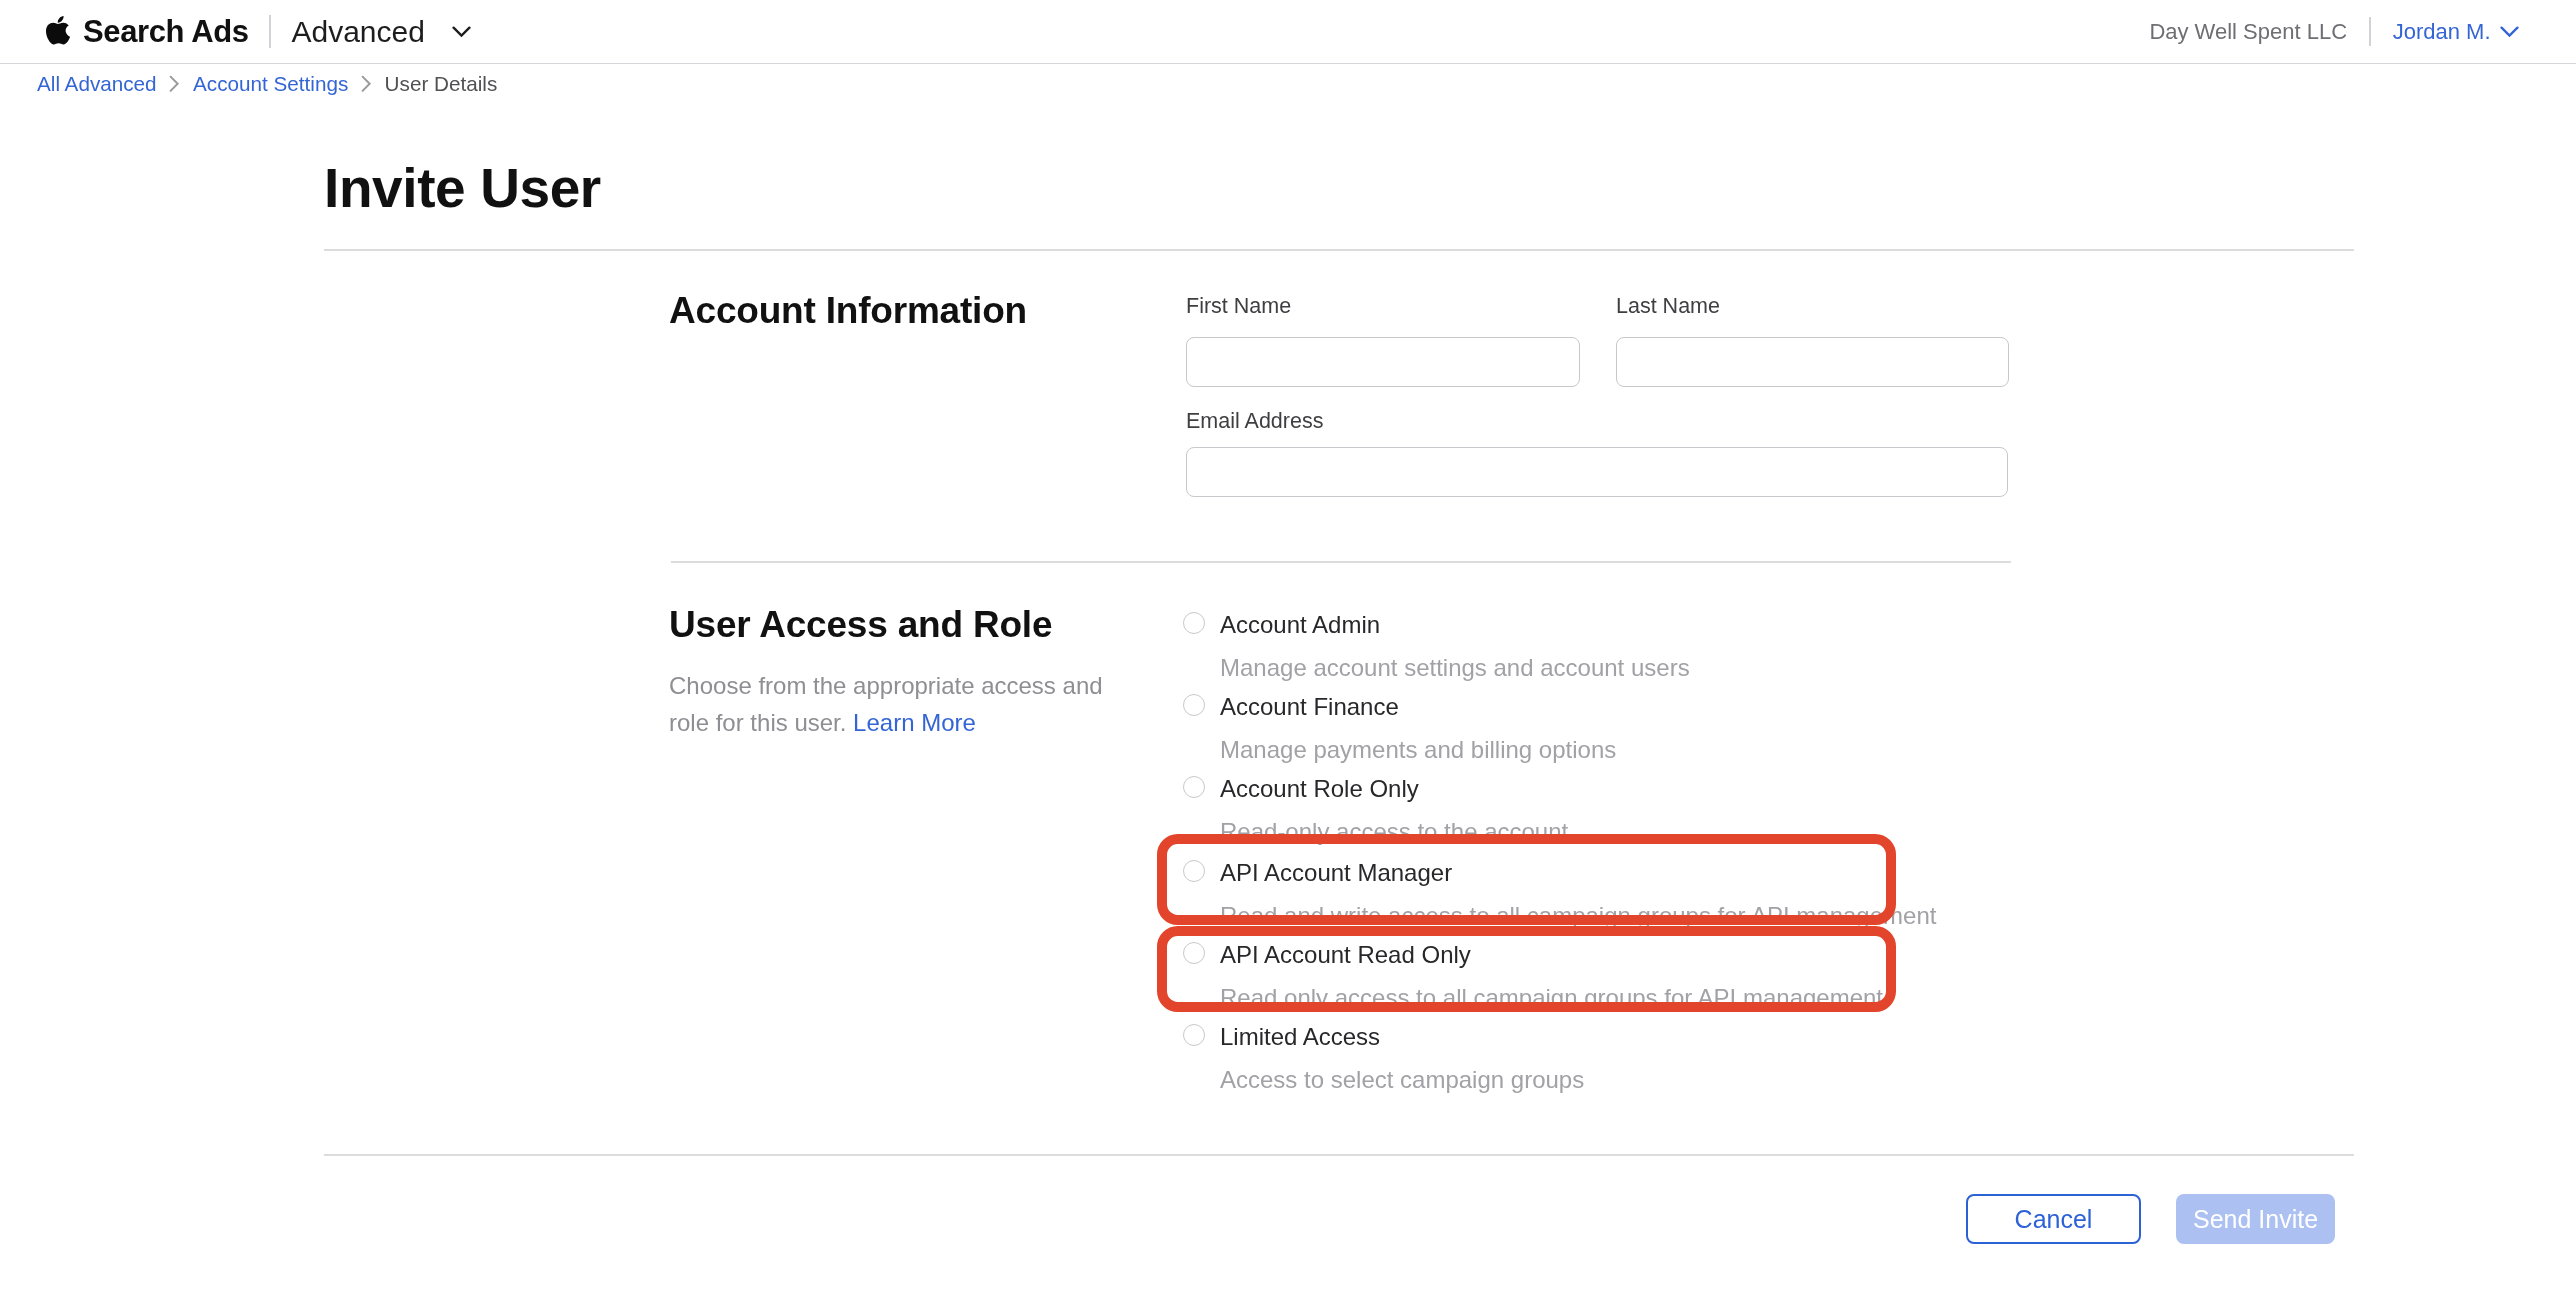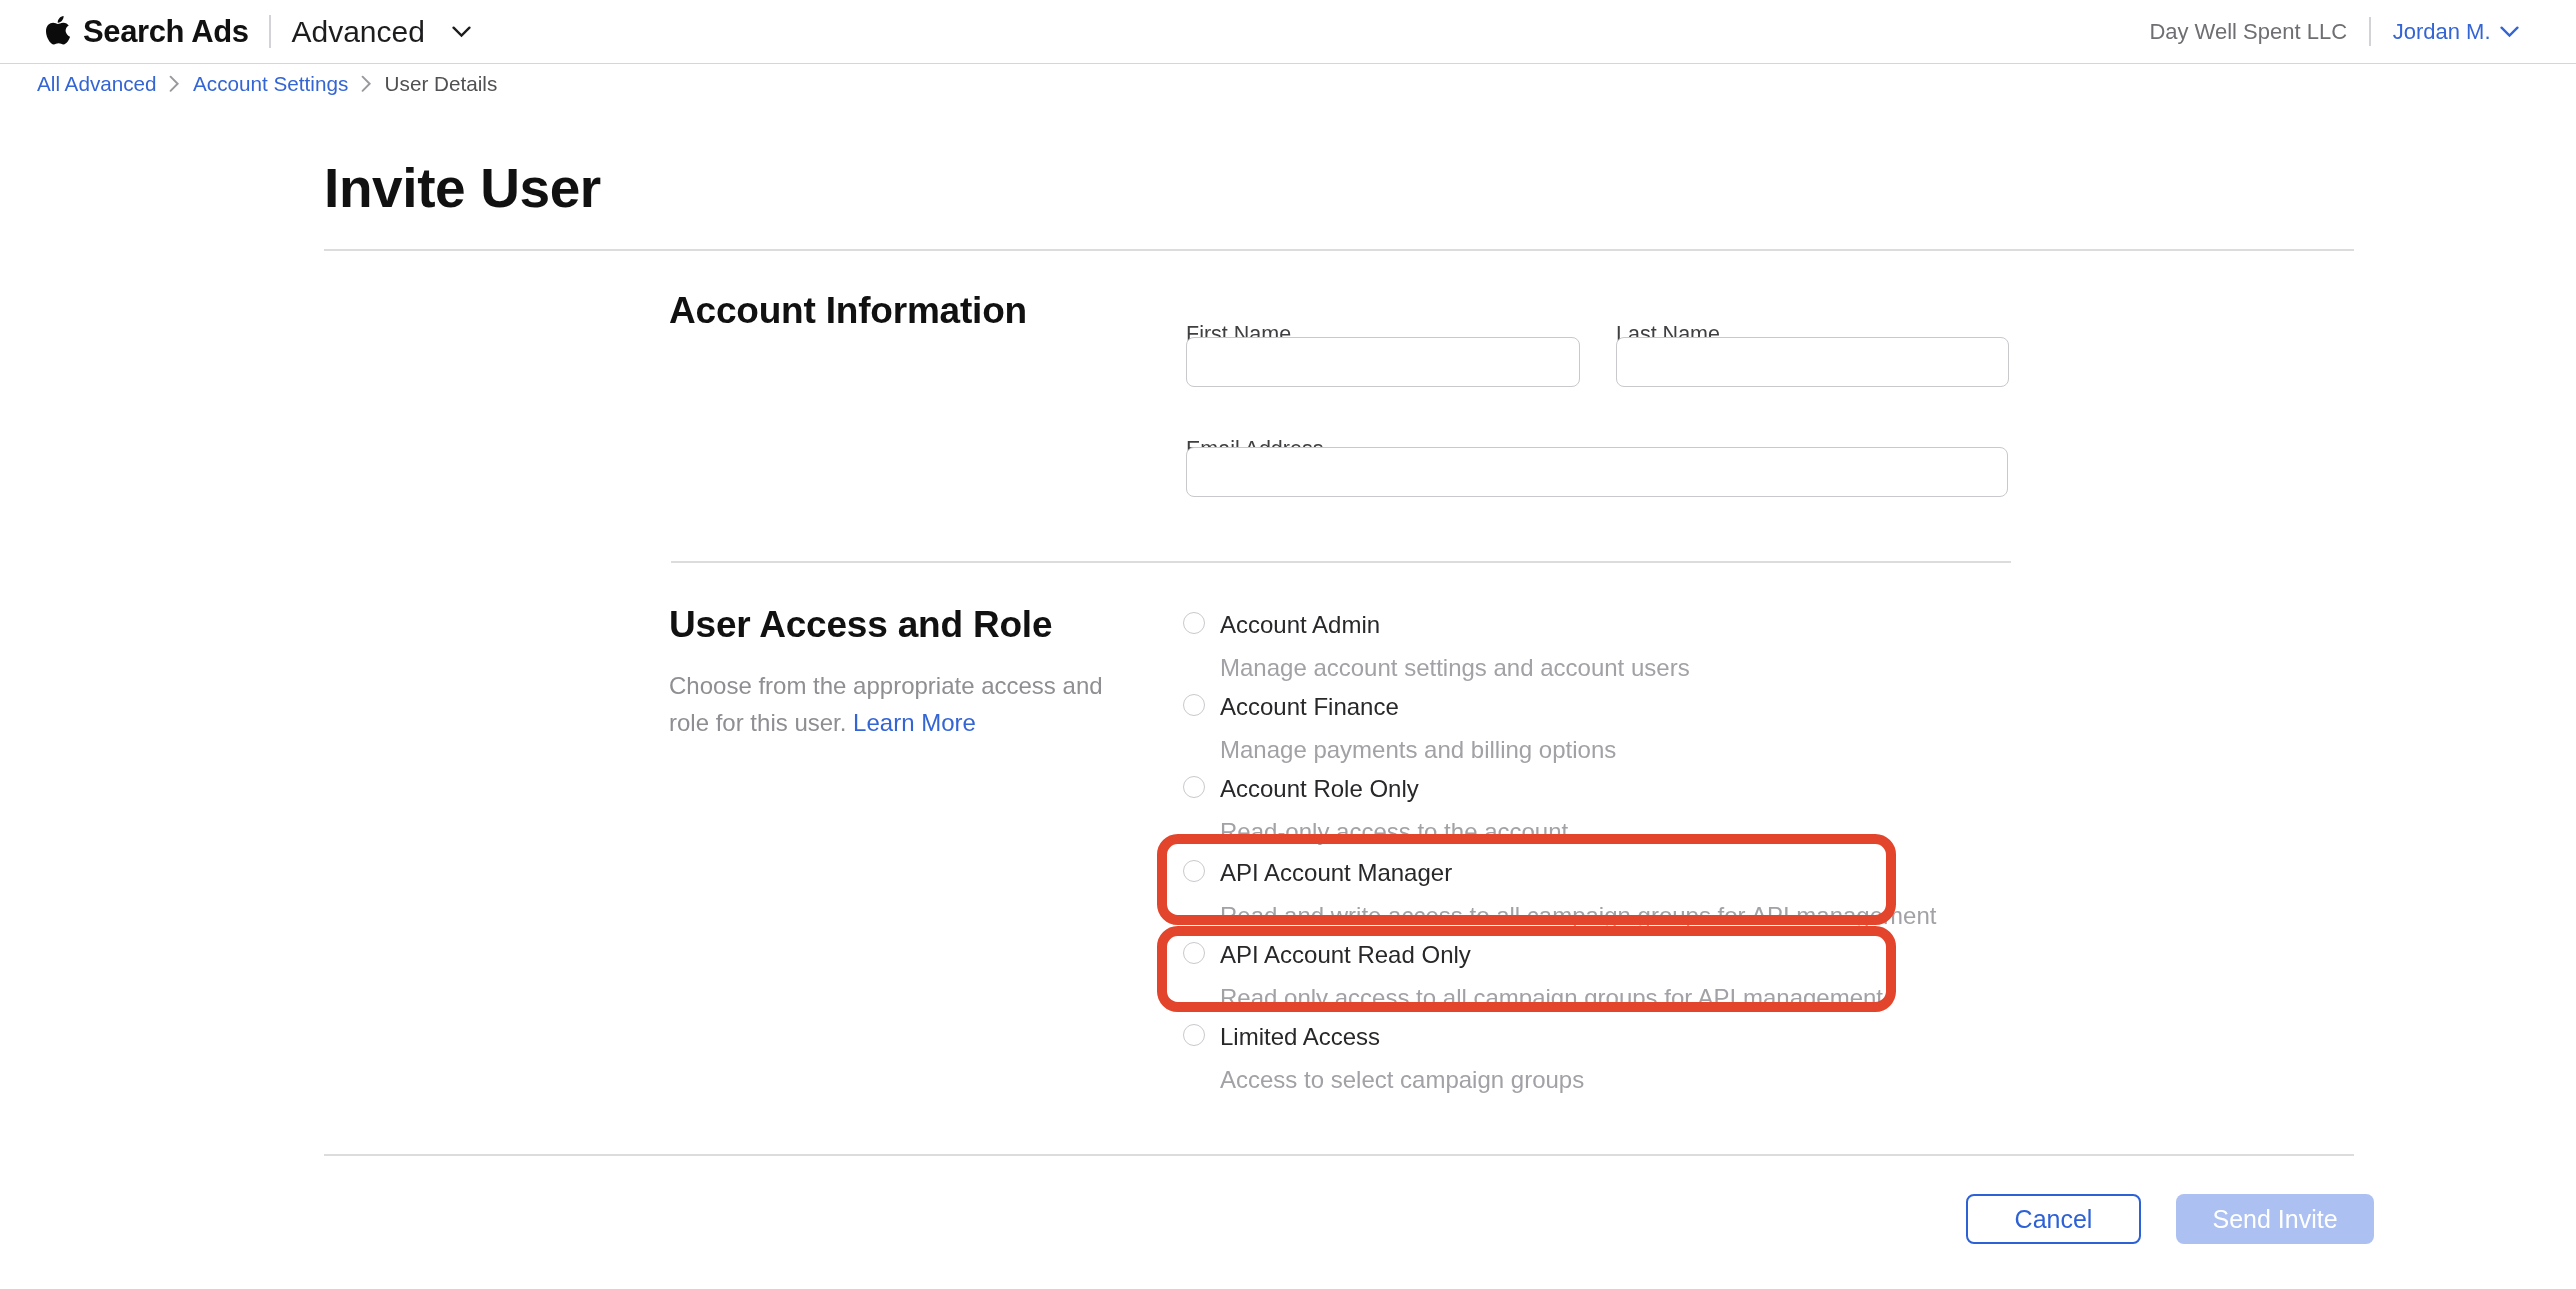--- a/index.html
+++ b/index.html
@@ -47,21 +47,21 @@
   .rule { position: absolute; height: 2.4px; background: #dcdcdf; }
   .rule-title  { left: 324px;  top: 249px;  width: 2030px; }
   .rule-mid    { left: 671px;  top: 561px;  width: 1340px; }
   .rule-bottom { left: 324px;  top: 1154px; width: 2030px; }
 
   
   .section-heading { position: absolute; left: 669px; font-size: 37px; font-weight: 700; color: #111; letter-spacing: -0.2px; }
   .h-account { top: 290px; }
   .h-access  { top: 604px; }
 
-  .field-label { position: absolute; font-size: 21.5px; color: #3f3f42; margin-top: 28px; }
+  .field-label { position: absolute; font-size: 21.5px; color: #3f3f42; }
   .lbl-first { left: 1186px; top: 294px; }
   .lbl-last  { left: 1616px; top: 294px; }
   .lbl-email { left: 1186px; top: 409px; }
 
   .text-input {
     position: absolute; height: 50px;
     border: 1.6px solid #c8c8cd; border-radius: 8px;
     background: #fff; font-size: 24px; padding: 0 14.3px;
     font-family: "Liberation Sans", sans-serif; color: #1d1d1f;
     outline: none;
@@ -100,21 +100,21 @@
     position: absolute; top: 1194px; height: 50px;
     border-radius: 8px; font-size: 25px;
     display: flex; align-items: center; justify-content: center;
     font-family: "Liberation Sans", sans-serif; cursor: pointer;
   }
   .btn-cancel {
     left: 1966px; width: 175px;
     background: #fff; border: 2.4px solid #2d61d6; color: #2d61d6;
   }
   .btn-send {
-    left: 2176px; width: 198px;
+    left: 2176px; width: 159px;
     background: #acc1f1; border: none; color: #ffffff; font-weight: 400;
     cursor: default;
   }
 </style>
 </head>
 <body>
 
 <div class="page">
 
   <header class="header">

